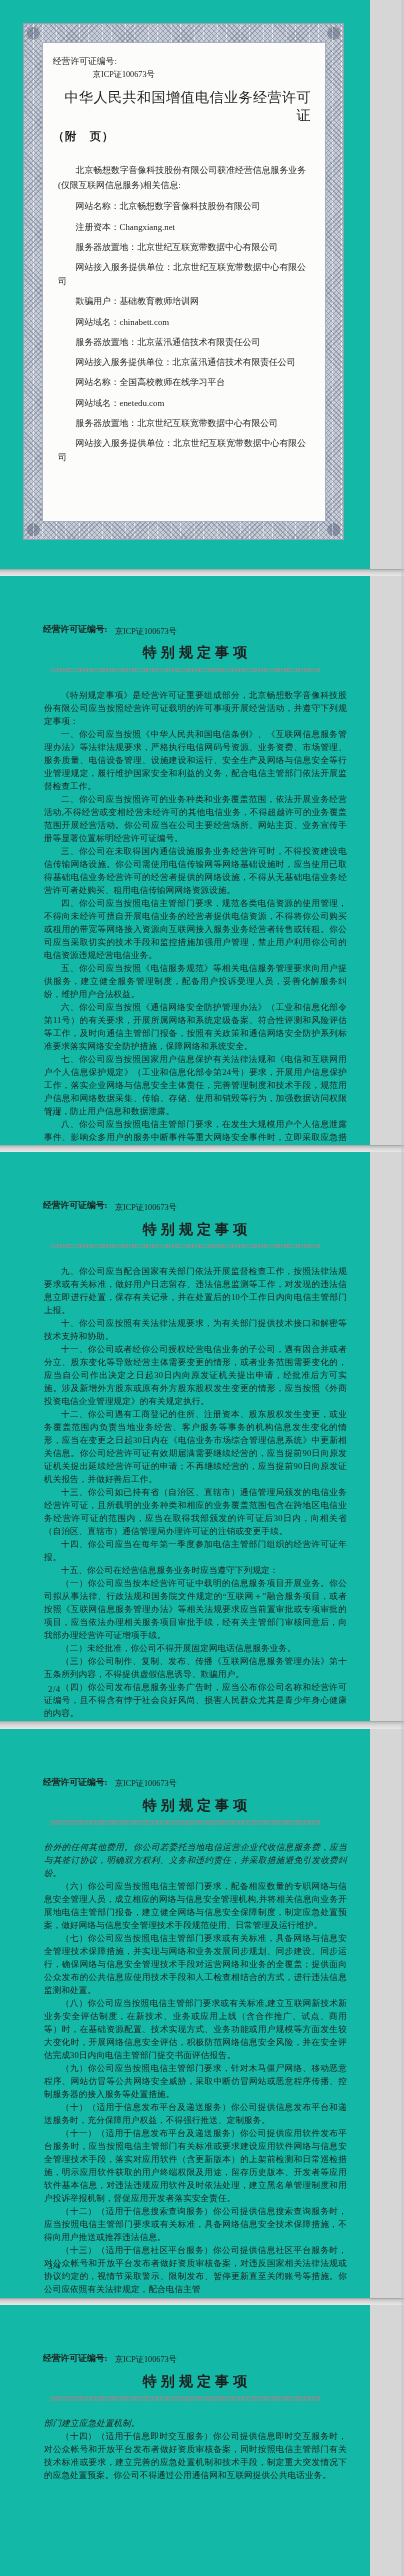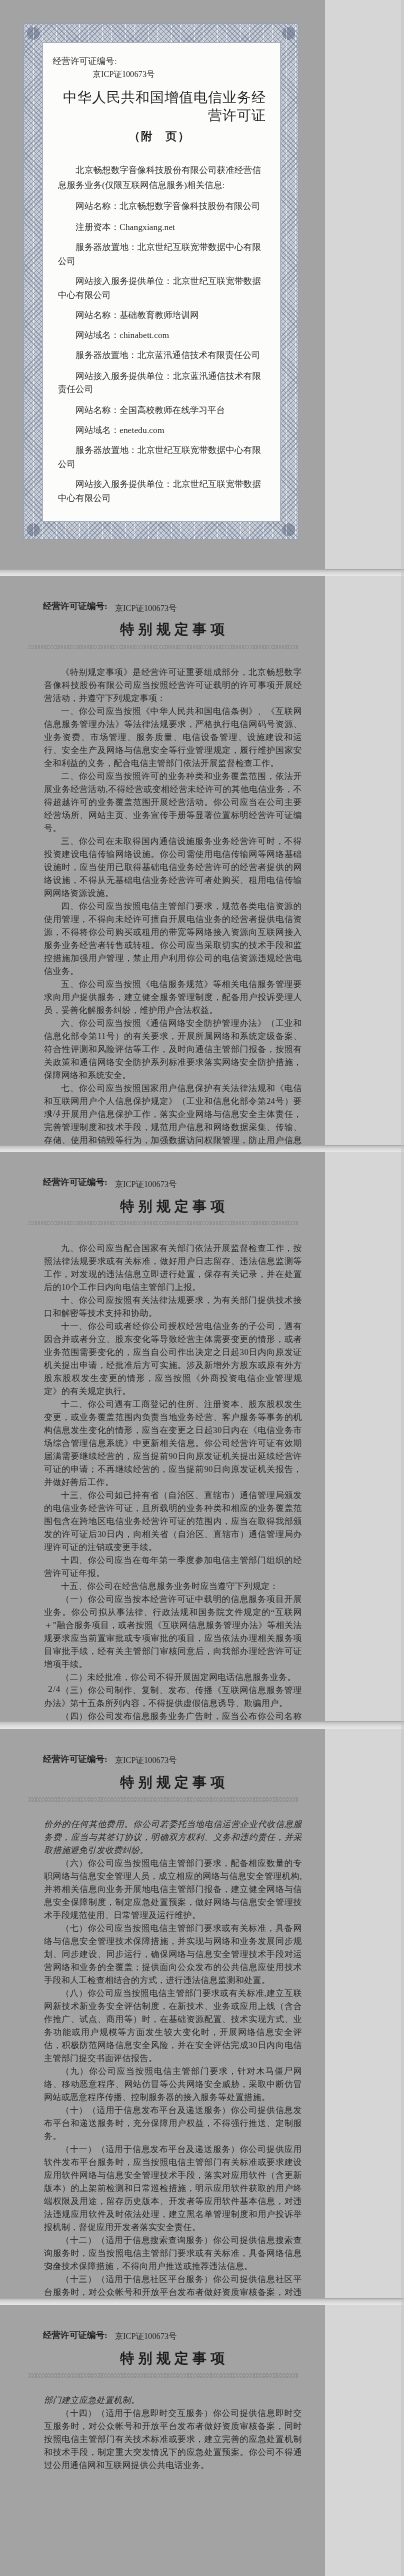--- a/index.html
+++ b/index.html
@@ -10,23 +10,23 @@
     font-family: "Liberation Serif", "DejaVu Serif", serif;
     color: #1e1e1e;
   }
   .viewport { position: relative; width: 405px; }
   .right-gutter {
     position: absolute; top: 0; bottom: 0; right: 0; width: 3.6px;
     background: rgba(190,192,196,0.45); z-index: 6; pointer-events: none;
   }
   .page {
     position: relative;
-    width: 325px;
+    width: 370px;
     height: 569px;
-    background: #a3a3a3;
+    background: #14b8a6;
     overflow: hidden;
     box-sizing: border-box;
   }
   .page-sep {
     height: 7.2px;
     background: linear-gradient(180deg, #bdbdbd 0%, #d8d8d8 45%, #e8e8e8 100%);
     border-top: 0.5px solid #a9a9a9;
     box-sizing: border-box;
   }
 
@@ -54,34 +54,34 @@
     border: 0.5px solid #a8b0bf;
     padding: 13.4px 13.4px 9.3px 10.3px;
   }
   .cert-licno-label { font-size: 8.8px; font-weight: 500; }
   .cert-licno-value { font-size: 8.2px; margin: 1.5px 0 0 40px; }
   .cert-title {
     font-size: 14px; font-weight: 400; text-align: right;
     letter-spacing: 0.5px; margin: 8.2px 0 4.1px 0;
   }
   .cert-sub {
-    font-size: 11.3px; font-weight: 700; text-align: center;
+    font-size: 11.3px; font-weight: 700; text-align: left;
     letter-spacing: 1px; margin: 0 0 19.6px 0;
   }
   .cert-intro {
     font-size: 8.8px; line-height: 1.7; text-indent: 2em;
     margin: 13.4px 5.2px 7.2px 5.2px; text-align: justify;
   }
   .cert-entry {
     font-size: 8.8px; line-height: 1.55; text-indent: 2em;
     margin: 0 5.2px 6.7px 5.2px; text-align: justify;
   }
 
   
-  .rp-header { margin: 25px 0 0 43px; font-size: 8.8px; font-weight: 600; }
+  .rp-header { margin: 48px 0 0 43px; font-size: 8.8px; font-weight: 600; }
   .rp-header .rp-value {
     font-size: 8.2px; font-weight: 500; margin-left: 5.2px;
     position: relative; top: 1.5px;
   }
   .rp-title {
     text-align: center; font-size: 14px; font-weight: 700;
     letter-spacing: 4.1px; margin: 8.2px 0 5.2px 0; padding-left: 24px;
   }
   .wavy {
     width: 270px; height: 4.6px; margin: 0 auto; opacity: .8;
@@ -112,21 +112,21 @@
       <div class="cert-inner">
         <div class="cert-licno-label">经营许可证编号:</div>
         <div class="cert-licno-value">京ICP证100673号</div>
         <div class="cert-title">中华人民共和国增值电信业务经营许可证</div>
         <div class="cert-sub">（附　页）</div>
         <p class="cert-intro">北京畅想数字音像科技股份有限公司获准经营信息服务业务(仅限互联网信息服务)相关信息:</p>
         <p class="cert-entry">网站名称：北京畅想数字音像科技股份有限公司</p>
         <p class="cert-entry">注册资本：Changxiang.net</p>
         <p class="cert-entry">服务器放置地：北京世纪互联宽带数据中心有限公司</p>
         <p class="cert-entry">网站接入服务提供单位：北京世纪互联宽带数据中心有限公司</p>
-        <p class="cert-entry">网站名称：基础教育教师培训网</p>
+        <p class="cert-entry">欺骗用户：基础教育教师培训网</p>
         <p class="cert-entry">网站域名：chinabett.com</p>
         <p class="cert-entry">服务器放置地：北京蓝汛通信技术有限责任公司</p>
         <p class="cert-entry">网站接入服务提供单位：北京蓝汛通信技术有限责任公司</p>
         <p class="cert-entry">网站名称：全国高校教师在线学习平台</p>
         <p class="cert-entry">网站域名：enetedu.com</p>
         <p class="cert-entry">服务器放置地：北京世纪互联宽带数据中心有限公司</p>
         <p class="cert-entry">网站接入服务提供单位：北京世纪互联宽带数据中心有限公司</p>
       </div>
     </div>
   </section>

